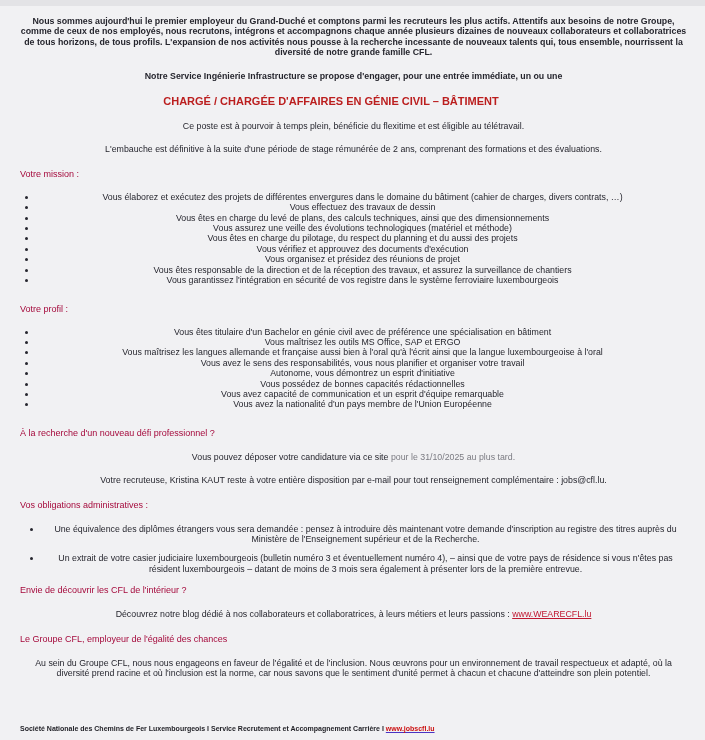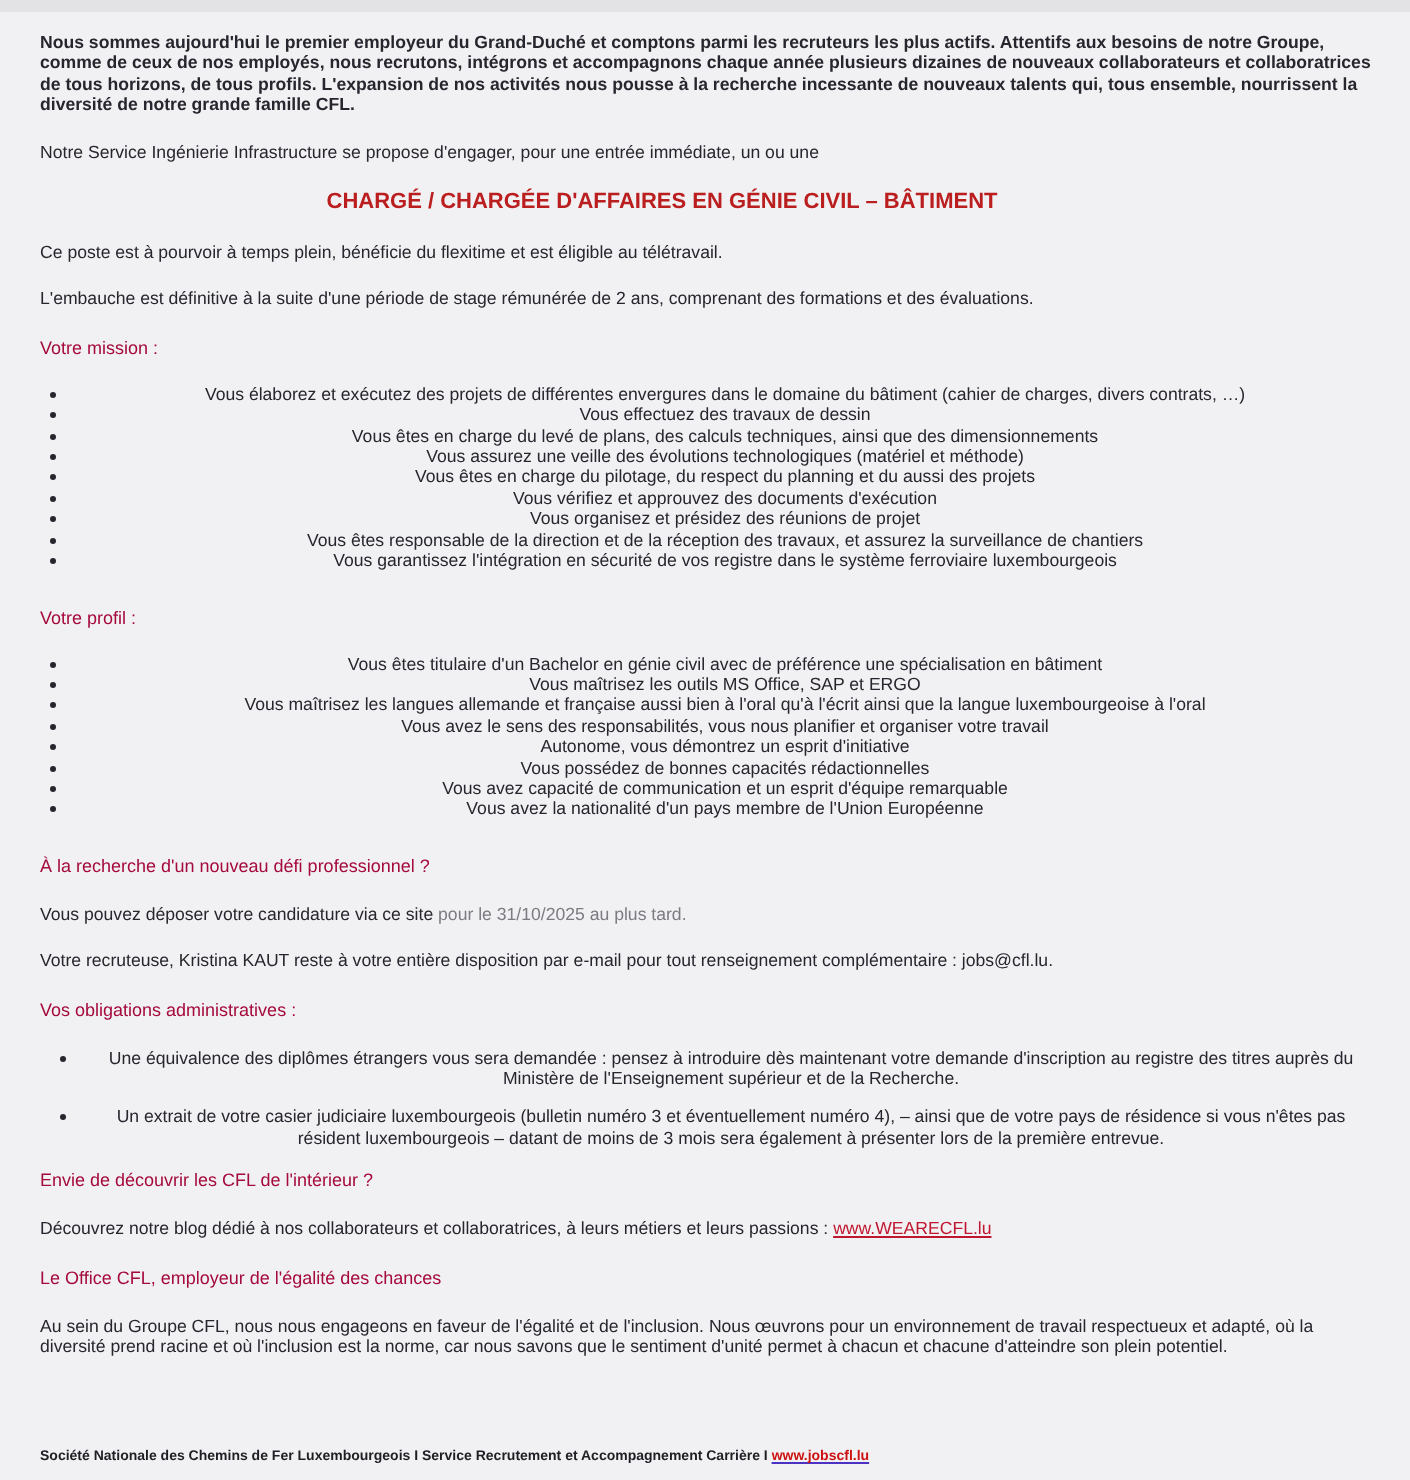--- a/index.html
+++ b/index.html
@@ -16,23 +16,23 @@
   }
   .top-strip {
     height: 6px;
     background: #e3e3e6;
   }
   .content {
     padding: 4px 18px 0 20px;
     font-size: 8.8px;
     line-height: 10.4px;
   }
-  p { margin: 13px 0 0 0; }
+  p { margin: 13px 0 0 0; text-align: center; }
   .intro { font-weight: bold; margin-top: 6px; }
-  .engagement { font-weight: normal; }
+  .engagement { font-weight: bold; }
   .job-title {
     color: #bb1e1e;
     font-size: 11px;
     line-height: 13px;
     font-weight: bold;
     text-align: center;
     margin: 14px 45px 0 0;
   }
   .section-heading {
     color: #a50a3c;
@@ -120,19 +120,19 @@
   <div class="section-heading after-par">Vos obligations administratives :</div>
   <ul class="spaced">
       <li>Une équivalence des diplômes étrangers vous sera demandée : pensez à introduire dès maintenant votre demande d'inscription au registre des titres auprès du Ministère de l'Enseignement supérieur et de la Recherche.</li>
       <li>Un extrait de votre casier judiciaire luxembourgeois (bulletin numéro 3 et éventuellement numéro 4), – ainsi que de votre pays de résidence si vous n'êtes pas résident luxembourgeois – datant de moins de 3 mois sera également à présenter lors de la première entrevue.</li>
     </ul>
 
   <div class="section-heading" style="margin-top:11px;">Envie de découvrir les CFL de l'intérieur ?</div>
 
   <p><span>Découvrez notre blog dédié à nos collaborateurs et collaboratrices, à leurs métiers et leurs passions : </span><a class="red-link" href="#">www.WEARECFL.lu</a></p>
 
-  <div class="section-heading after-par">Le Office CFL, employeur de l'égalité des chances</div>
+  <div class="section-heading after-par">Le Groupe CFL, employeur de l'égalité des chances</div>
 
   <p>Au sein du Groupe CFL, nous nous engageons en faveur de l'égalité et de l'inclusion. Nous œuvrons pour un environnement de travail respectueux et adapté, où la diversité prend racine et où l'inclusion est la norme, car nous savons que le sentiment d'unité permet à chacun et chacune d'atteindre son plein potentiel.</p>
 
   <div class="footer"><span>Société Nationale des Chemins de Fer Luxembourgeois I Service Recrutement et Accompagnement Carrière I </span><a href="#">www.jobscfl.lu</a></div>
 
 </div>
 
 </body></html>

